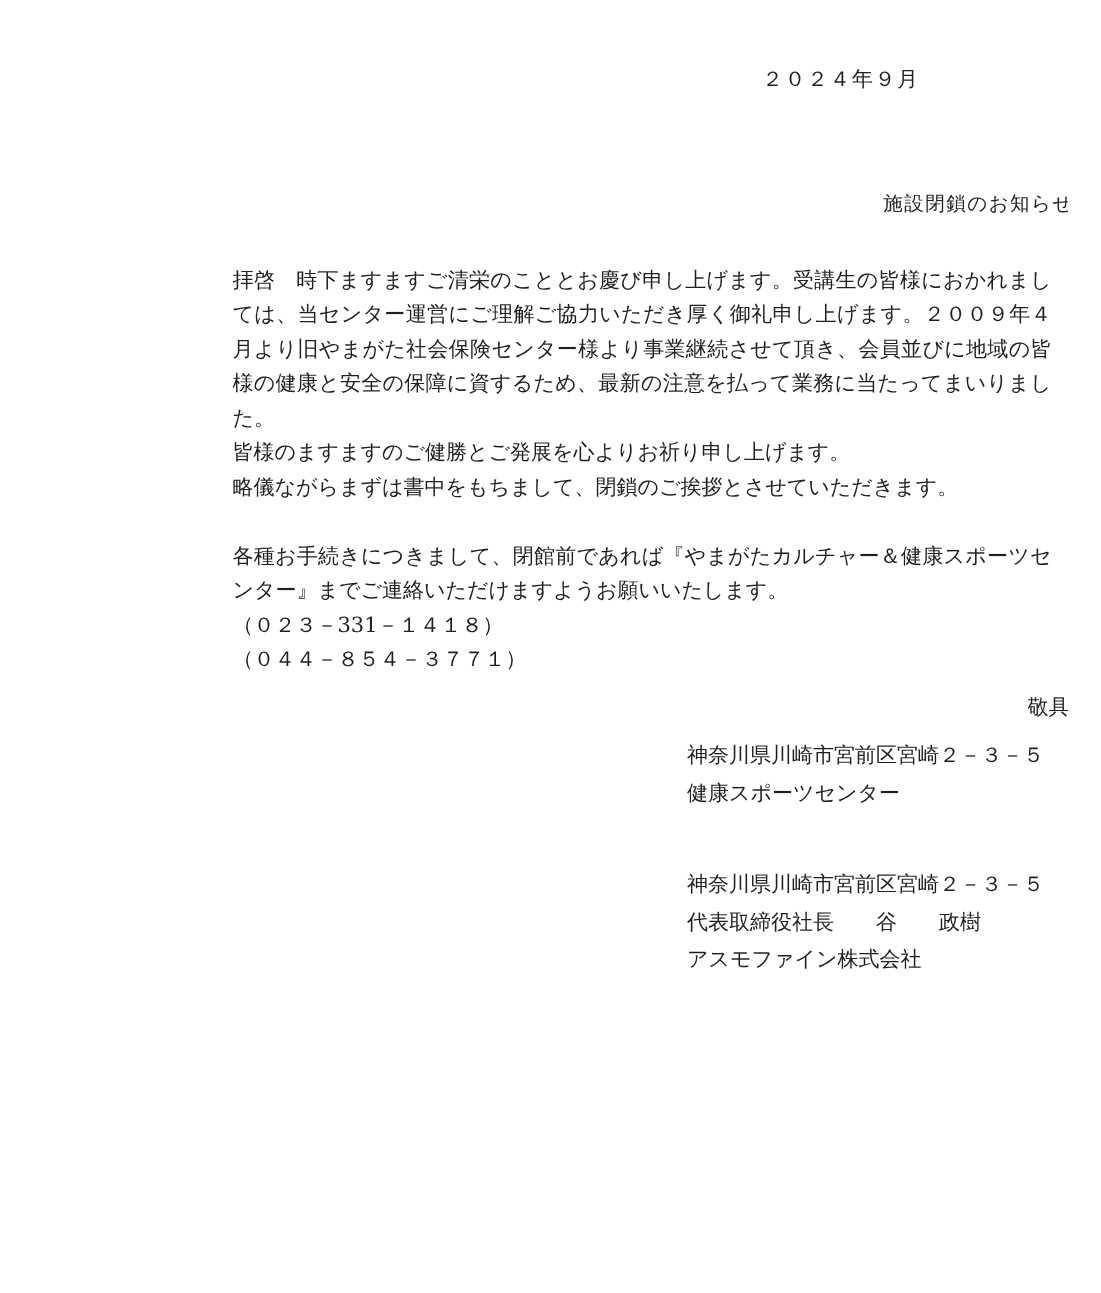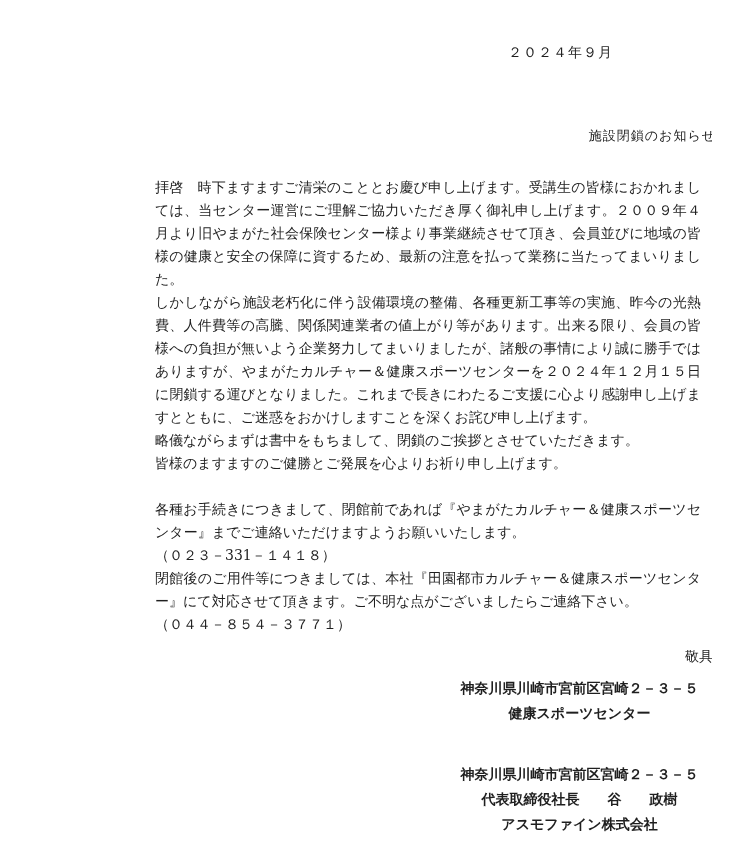--- a/index.html
+++ b/index.html
@@ -58,51 +58,48 @@
   }
   .closing {
     margin-top: 9px;
     margin-right: -12px;
     text-align: right;
   }
   .signature {
     margin-left: 303px;
     margin-top: 8px;
     line-height: 25px;
-    text-align: center;
+    text-align: left;
     white-space: nowrap;
-    font-weight: bold;
   }
   .signature.second {
     margin-top: 36px;
   }
 </style>
 </head>
 <body>
 
 <div class="page">
 
   <div class="date">２０２４年９月</div>
 
   <h1 class="title">施設閉鎖のお知らせ</h1>
 
   <div class="body-text">
 
     <p>拝啓　時下ますますご清栄のこととお慶び申し上げます。受講生の皆様におかれましては、当センター運営にご理解ご協力いただき厚く御礼申し上げます。２００９年４月より旧やまがた社会保険センター様より事業継続させて頂き、会員並びに地域の皆様の健康と安全の保障に資するため、最新の注意を払って業務に当たってまいりました。</p>
 
-    <p>しかしながら施設老朽化に伴う設備環境の整備、各種更新工事等の実施、昨今の光熱費、人件費等の高騰、関係関連業者の値上がり等があります。出来る限り、会員の皆様への負担が無いよう企業努力してまいりましたが、諸般の事情により誠に勝手ではありますが、やまがたカルチャー＆健康スポーツセンターを２０２４年１２月１５日に閉鎖する運びとなりました。これまで長きにわたるご支援に心より感謝申し上げますとともに、ご迷惑をおかけしますことを深くお詫び申し上げます。</p>
+
+    <p>皆様のますますのご健勝とご発展を心よりお祈り申し上げます。</p>
 
     <p>略儀ながらまずは書中をもちまして、閉鎖のご挨拶とさせていただきます。</p>
-
-    <p>皆様のますますのご健勝とご発展を心よりお祈り申し上げます。</p>
 
     <div class="contact">
       <p>各種お手続きにつきまして、閉館前であれば『やまがたカルチャー＆健康スポーツセンター』までご連絡いただけますようお願いいたします。</p>
       <p class="phone-line">（０２３－331－１４１８）</p>
-      <p>閉館後のご用件等につきましては、本社『田園都市カルチャー＆健康スポーツセンター』にて対応させて頂きます。ご不明な点がございましたらご連絡下さい。</p>
       <p class="phone-line">（０４４－８５４－３７７１）</p>
     </div>
 
     <div class="closing">敬具</div>
 
     <div class="signature">
       <div>神奈川県川崎市宮前区宮崎２－３－５</div>
       <div>健康スポーツセンター</div>
     </div>
 

